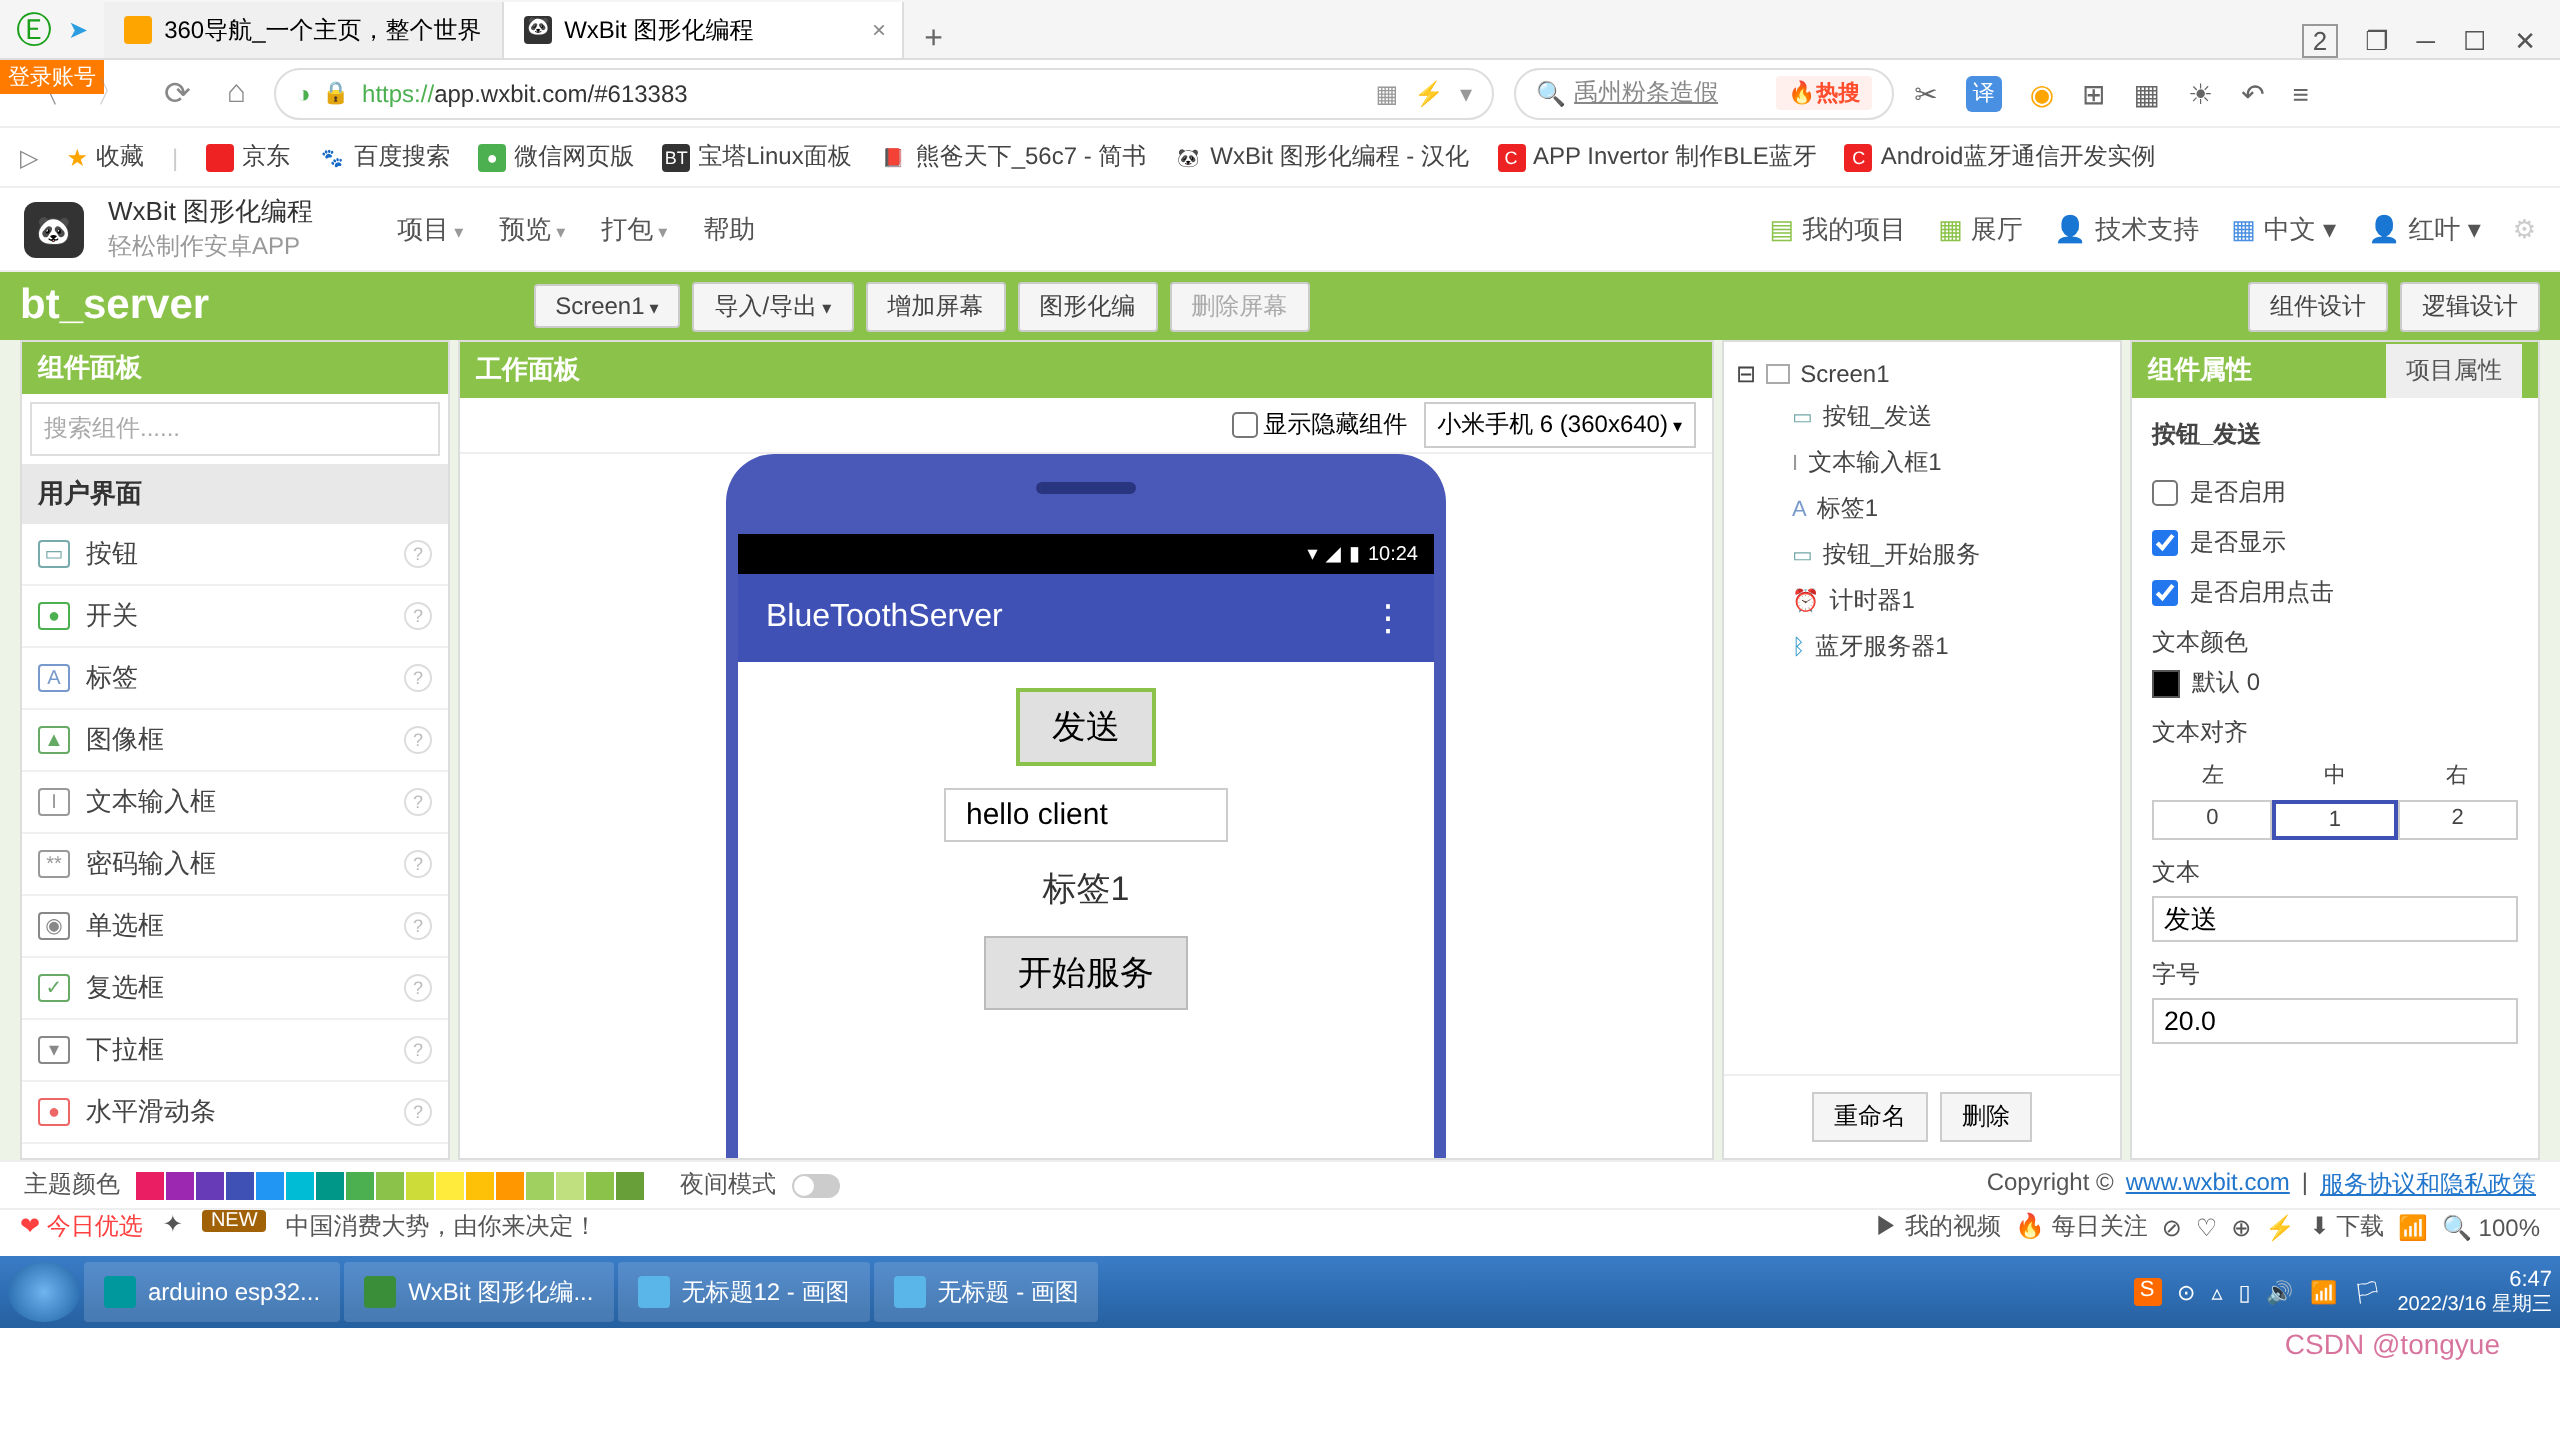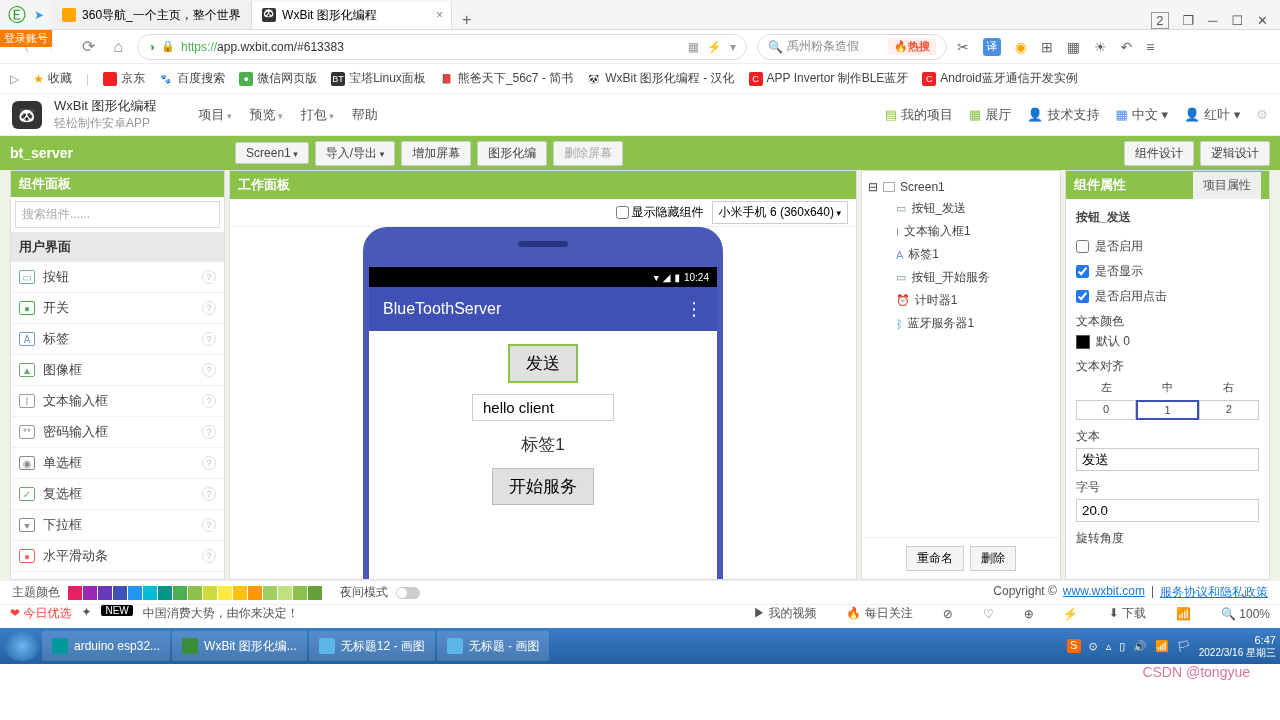--- a/index.html
+++ b/index.html
@@ -43,21 +43,21 @@
 .app-title { font-size: 13px; color: #333; }
 .app-sub { font-size: 12px; color: #999; }
 .app-menus { display: flex; gap: 18px; margin-left: 30px; color: #555; font-size: 13px; }
 .app-menus span::after { content: " ▾"; font-size: 9px; color: #999; }
 .app-menus .nohdr::after { content: ""; }
 .app-right { margin-left: auto; display: flex; gap: 16px; align-items: center; font-size: 13px; }
 .app-right .item { display: flex; align-items: center; gap: 4px; color: #555; }
 
 
 .action-bar { height: 34px; background: #8bc34a; display: flex; align-items: center; padding: 0 10px; gap: 6px; }
-.proj-name { color: #fff; font-weight: bold; font-size: 14px; }
+.proj-name { color: #fff; font-weight: bold; font-size: 21px; }
 .action-bar .spacer { width: 150px; }
 .abtn { background: #f5f5f5; border: 1px solid #ccc; padding: 3px 10px; font-size: 12px; border-radius: 2px; color: #444; }
 .abtn.disabled { color: #aaa; }
 .abtn.sel::after { content: " ▾"; font-size: 9px; }
 .action-bar .right { margin-left: auto; display: flex; gap: 6px; }
 
 
 .main { display: flex; height: 410px; background: #edf3e6; padding: 0; gap: 4px; }
 .panel { background: #fff; display: flex; flex-direction: column; border: 1px solid #ddd; }
 .panel-head { height: 28px; background: #8bc34a; color: #fff; display: flex; align-items: center; padding: 0 8px; font-size: 13px; font-weight: bold; justify-content: space-between; }
@@ -115,22 +115,22 @@
 .align-grp .selbox { border: 2px solid #3f51b5; }
 
 
 .theme-row { height: 24px; display: flex; align-items: center; gap: 8px; padding: 0 12px; border-top: 1px solid #eee; font-size: 12px; color: #555; }
 .theme-row .sw { width: 14px; height: 14px; display: inline-block; }
 .theme-row .right { margin-left: auto; display: flex; gap: 6px; }
 .theme-row a { color: #2277cc; text-decoration: underline; }
 
 .status-row { height: 24px; display: flex; align-items: flex-start; gap: 10px; padding: 0 10px; border-top: 1px solid #eee; font-size: 12px; color: #555; }
 .status-row .hot { color: #ff4040; }
-.status-row .new { background: #000000; color:#fff; padding: 0 4px; border-radius: 2px; font-size: 10px; }
-.status-row .right { margin-left: auto; display: flex; gap: 30px; align-items: center; }
+.status-row .new { background: #a16207; color:#fff; padding: 0 4px; border-radius: 2px; font-size: 10px; }
+.status-row .right { margin-left: auto; display: flex; gap: 7px; align-items: center; }
 
 .taskbar { height: 36px; background: linear-gradient(#3a7cc7, #2560a0); display: flex; align-items: center; padding: 0 4px; gap: 2px; color: #fff; font-size: 12px; }
 .taskbar .start { width: 36px; height: 30px; background: radial-gradient(circle,#6fb5f0,#1a5da0); border-radius: 50%; }
 .taskbar .titem { height: 30px; display: flex; align-items: center; gap: 6px; padding: 0 10px; background: rgba(255,255,255,0.15); border-radius: 2px; max-width: 160px; }
 .taskbar .titem .ti-ic { width: 16px; height: 16px; border-radius: 2px; }
 .taskbar .tray { margin-left: auto; display: flex; gap: 8px; align-items: center; font-size: 11px; }
 .watermark { position: absolute; right: 30px; bottom: 40px; color: #be185d; font-size: 14px; opacity: 0.6; pointer-events: none; }
 
 input[type=checkbox]{ accent-color: #2277ee; }
 </style>
@@ -173,21 +173,21 @@
     <span class="lock">🔒</span>
     <span class="url"><span class="proto">https://</span><span>app.wxbit.com/#613383</span></span>
     <span class="right-icons">
       <span>▦</span>
       <span style="color:#4caf50;">⚡</span>
       <span>▾</span>
     </span>
   </div>
   <div class="search-box">
     <span class="sicon">🔍</span>
-    <span style="color:#888;">禹州粉条造假</span>
+    <span style="color:#888;text-decoration:underline;">禹州粉条造假</span>
     <span class="hot-badge" style="margin-left:auto;">🔥热搜</span>
   </div>
   <div class="toolbar-icons">
     <span>✂</span>
     <span class="yi">译</span>
     <span class="coin">◉</span>
     <span>⊞</span>
     <span>▦</span>
     <span>☀</span>
     <span>↶</span>
@@ -470,23 +470,20 @@
         </div>
       </div>
       <div class="prop-row">
         <span>文本</span>
         <input type="text" value="发送" style="">
       </div>
       <div class="prop-row">
         <span>字号</span>
         <input type="text" value="20.0" style="">
       </div>
-      <div class="prop-row">
-        <span>旋转角度</span>
-      </div>
     </div>
   </div>
 </div>
 
 <div class="theme-row">
   <span>主题颜色</span>
   <span id="theme-colors" style="display:flex;gap:1px;">
       <span class="sw" style="background: rgb(233, 30, 99);"></span>
       <span class="sw" style="background: rgb(156, 39, 176);"></span>
       <span class="sw" style="background: rgb(103, 58, 183);"></span>

